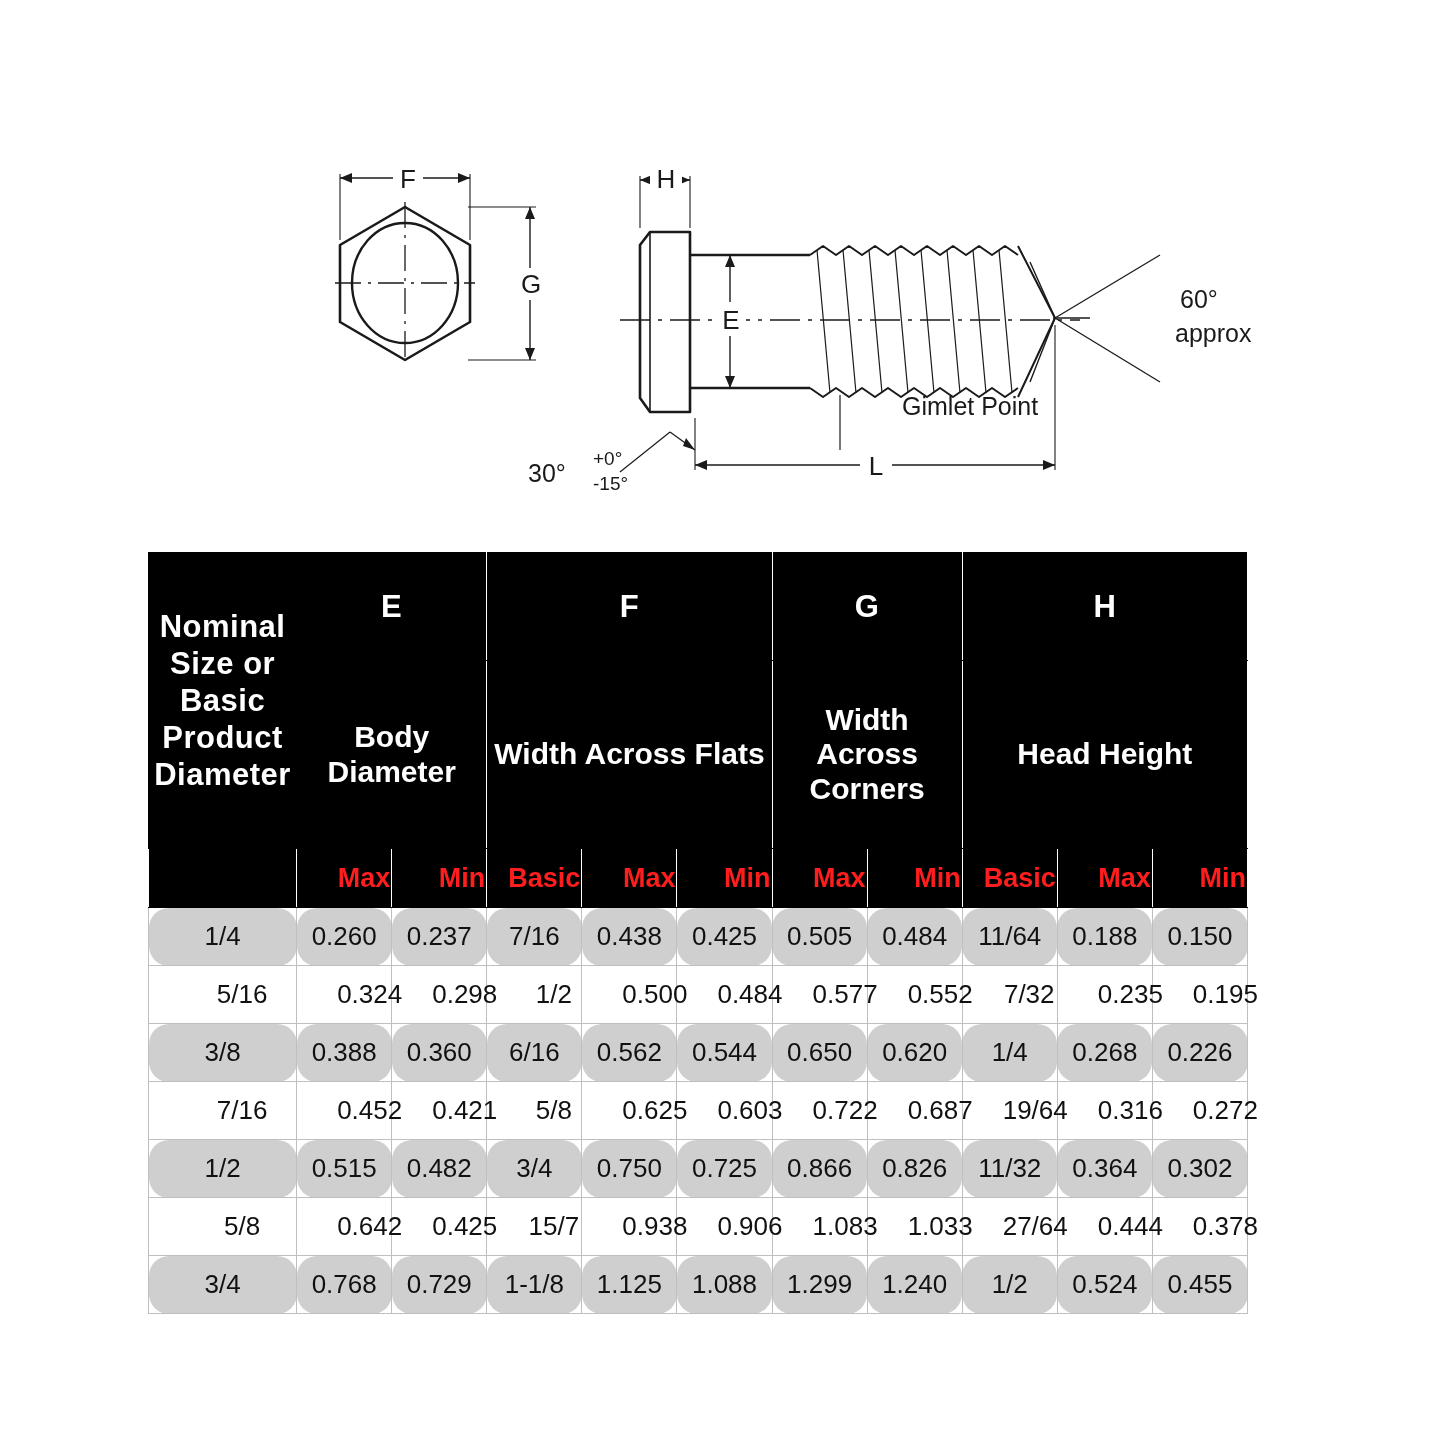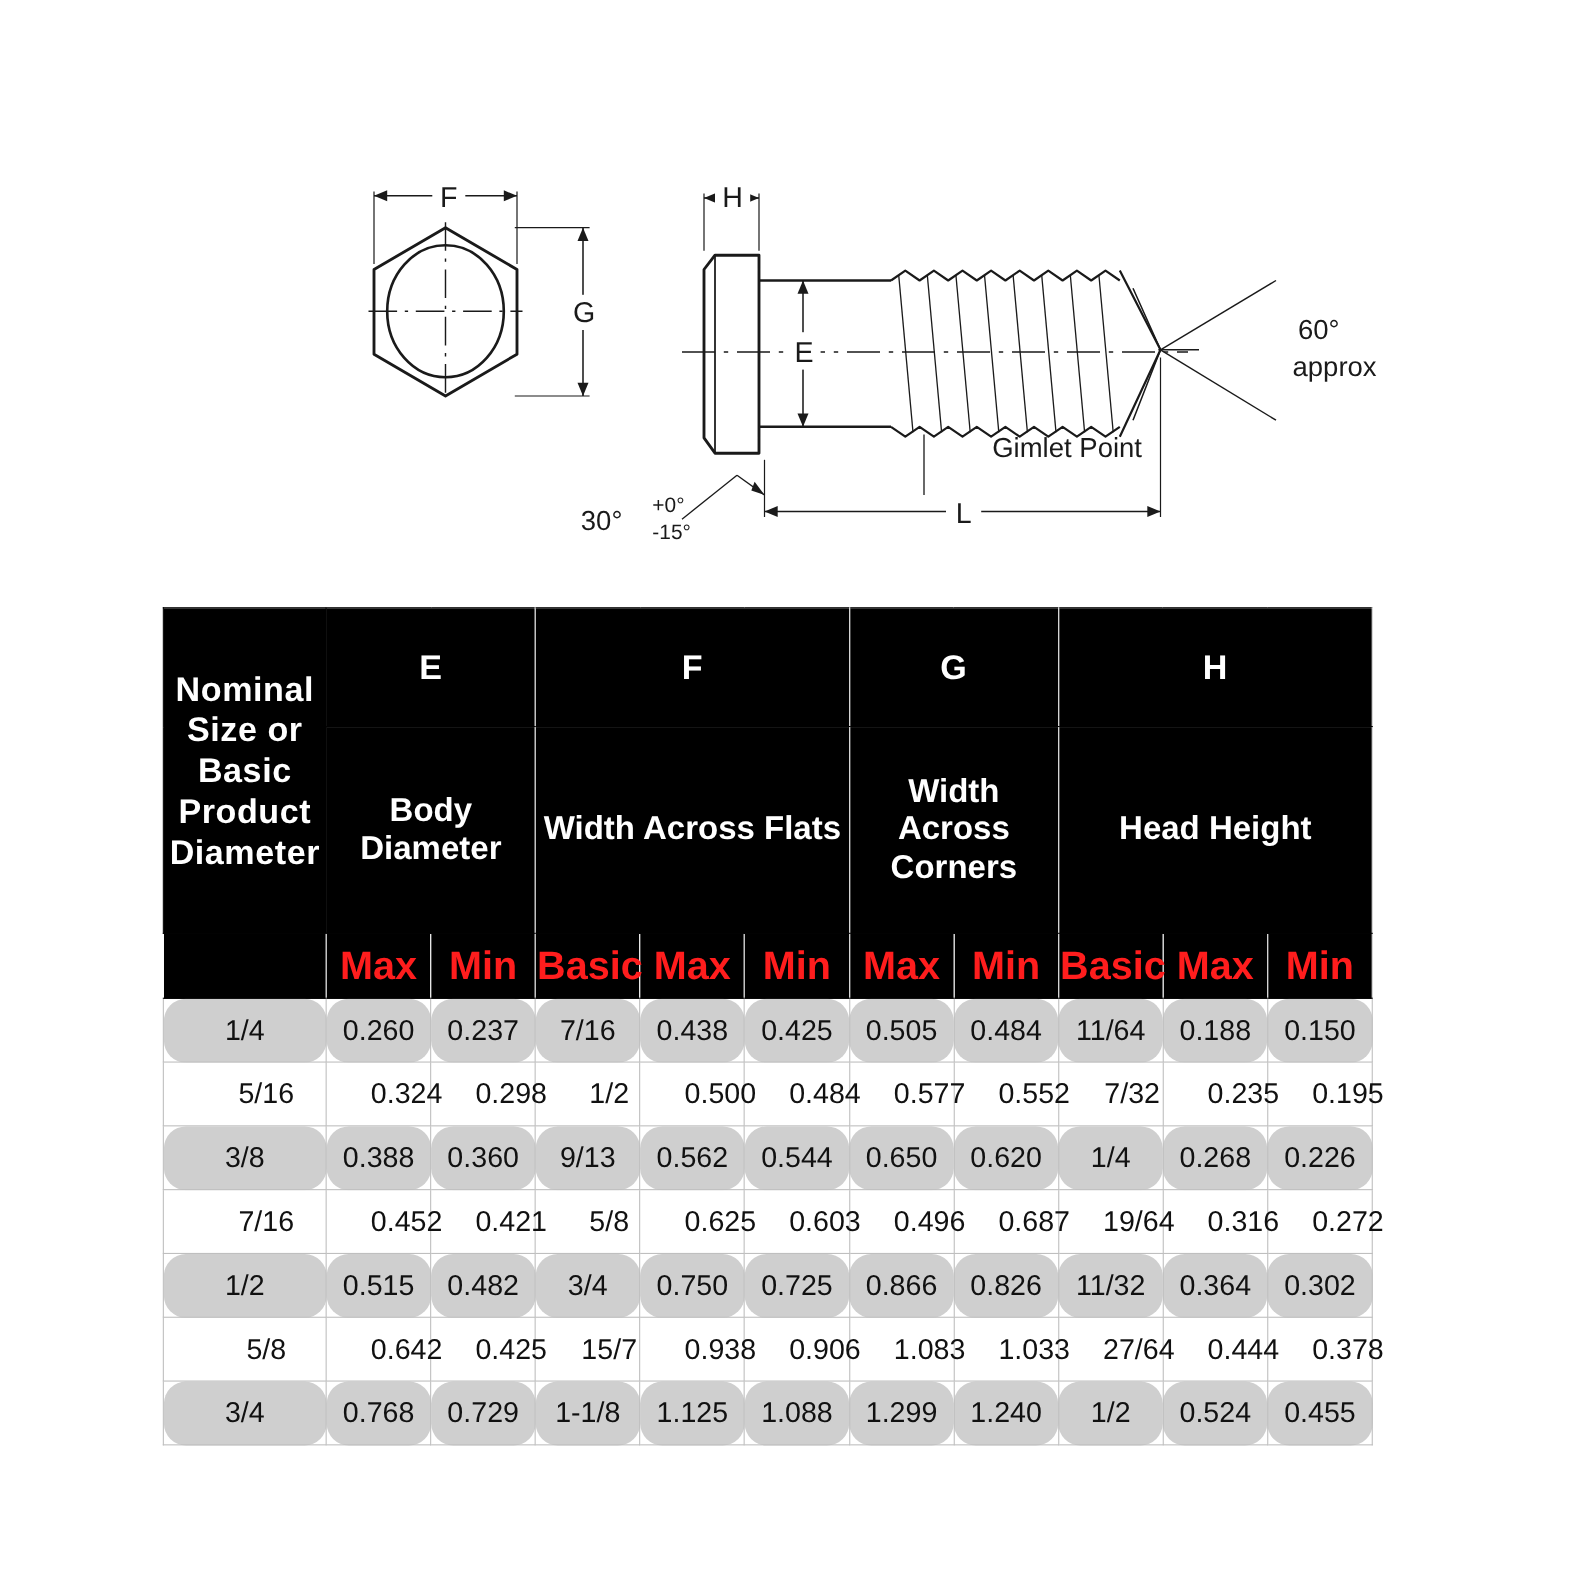--- a/index.html
+++ b/index.html
@@ -69,25 +69,26 @@
     letter-spacing: 0.5px;
   }
   tr.hdr-names td {
     height: 185px;
     font-size: 30px;
     line-height: 1.15;
   }
   tr.hdr-minmax td {
     height: 56px;
     color: #ff1d1d;
-    font-size: 36px;
+    font-size: 27px;
     border-left: 1px solid #ffffff;
     border-right: 1px solid #ffffff;
     border-top: 1px solid #ffffff;
     border-bottom: 1px solid #000000;
+    text-align: right;
   }
   td.nominal-head {
     background: #000000;
     color: #ffffff;
     font-weight: bold;
     font-size: 30px;
     line-height: 1.2;
     border: 1px solid #000000;
   }
   tr.data td {
@@ -266,37 +267,37 @@
           <td>0.577</td>
           <td>0.552</td>
           <td>7/32</td>
           <td>0.235</td>
           <td>0.195</td>
         </tr>
         <tr class="data odd">
           <td>3/8</td>
           <td>0.388</td>
           <td>0.360</td>
-          <td>9/13</td>
+          <td>6/16</td>
           <td>0.562</td>
           <td>0.544</td>
           <td>0.650</td>
           <td>0.620</td>
           <td>1/4</td>
           <td>0.268</td>
           <td>0.226</td>
         </tr>
         <tr class="data even">
           <td>7/16</td>
           <td>0.452</td>
           <td>0.421</td>
           <td>5/8</td>
           <td>0.625</td>
           <td>0.603</td>
-          <td>0.496</td>
+          <td>0.722</td>
           <td>0.687</td>
           <td>19/64</td>
           <td>0.316</td>
           <td>0.272</td>
         </tr>
         <tr class="data odd">
           <td>1/2</td>
           <td>0.515</td>
           <td>0.482</td>
           <td>3/4</td>

